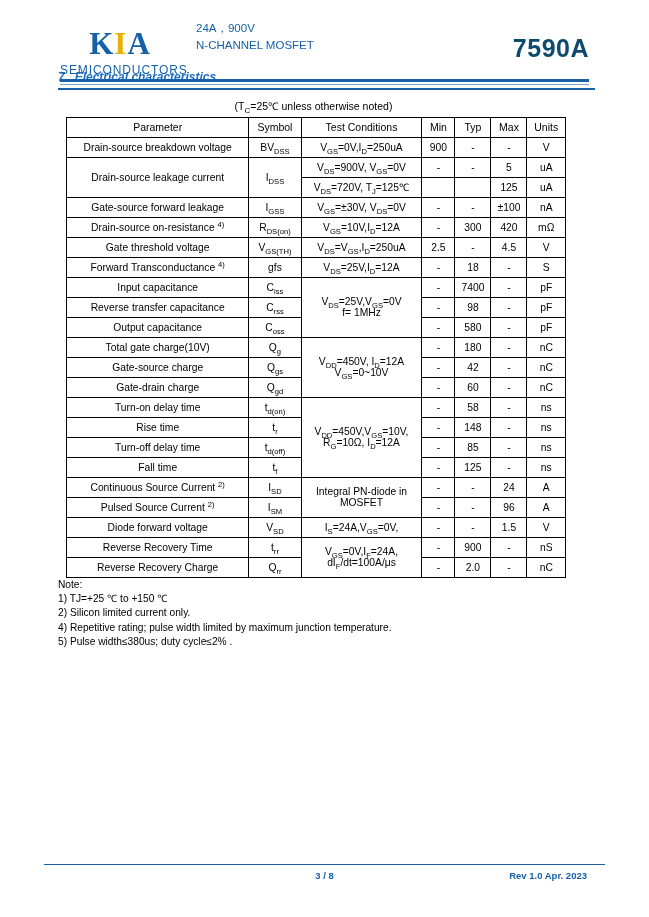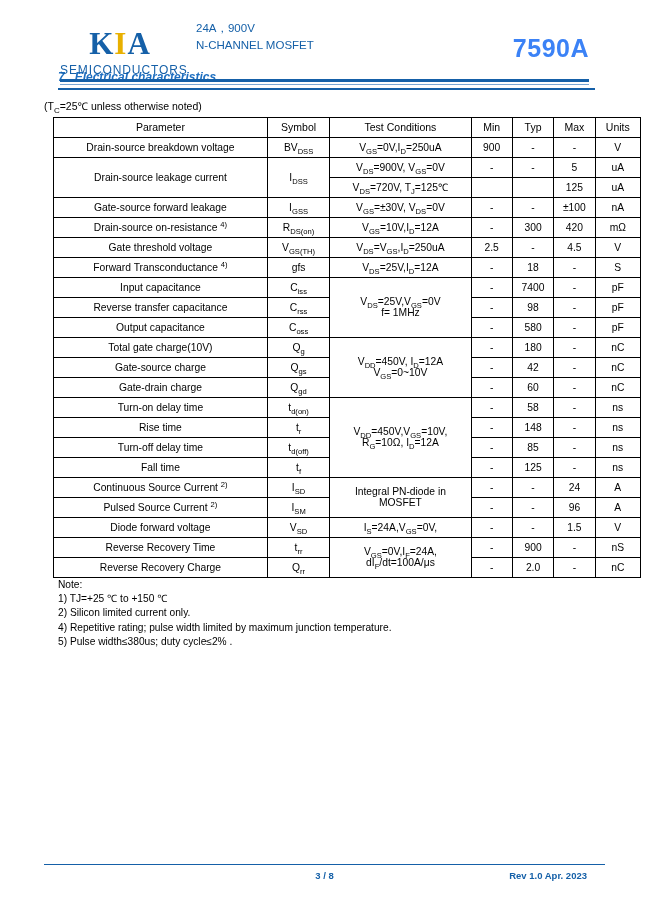--- a/index.html
+++ b/index.html
@@ -56,21 +56,21 @@
     left: 152px;
     top: 20px;
     color: #1560a8;
     font-size: 11.5px;
     line-height: 1.45;
   }
   .header-right {
     position: absolute;
     right: 16px;
     top: 34px;
-    color: #3b82f6;
+    color: #0c4a6e;
     font-size: 25px;
     font-weight: bold;
     letter-spacing: 0.5px;
   }
   .rule-thick {
     position: absolute;
     left: 16px; right: 16px;
     top: 79px;
     height: 2.5px;
     background: #1560a8;
@@ -93,31 +93,31 @@
   }
   .section-rule {
     margin-top: 4px;
     margin-left: 14px;
     margin-right: 10px;
     height: 1.5px;
     background: #1560a8;
   }
 
   .cond-note {
-    text-align: left;
+    text-align: center;
     font-size: 10.5px;
     margin: 9px 22px 4px 0;
   }
   .cond-note sub { font-size: 8px; }
 
   
   table.spec {
     border-collapse: collapse;
-    margin-left: 9px;
-    width: 588px;
+    margin-left: 22px;
+    width: 500px;
     font-size: 10.3px;
   }
   table.spec th, table.spec td {
     border: 1px solid #000;
     padding: 0 4px;
     height: 20px;
     text-align: center;
     vertical-align: middle;
     white-space: nowrap;
   }

